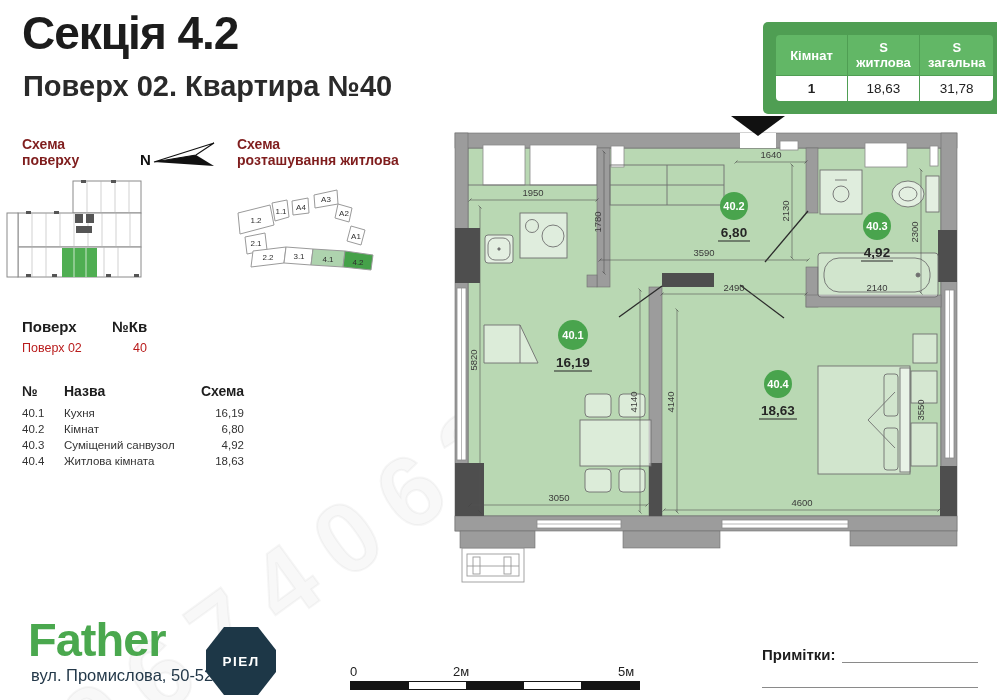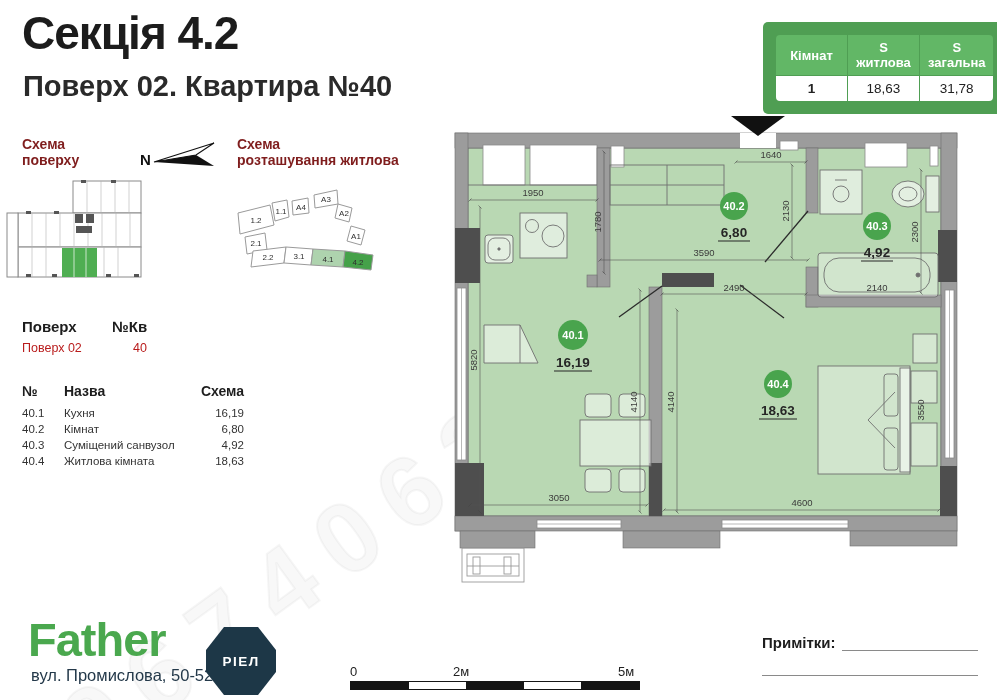--- a/index.html
+++ b/index.html
@@ -31,21 +31,21 @@
   .brand{left:28px;top:612px;font-size:47px;font-weight:800;letter-spacing:-1px;color:#4aa84e;}
   .address{left:31px;top:666px;font-size:16.5px;color:#24394a;}
   .scalewrap{left:350px;top:664px;width:292px;height:30px;}
   .scalelbl{position:absolute;top:0;font-size:13px;color:#222;}
   .scalebar{position:absolute;left:0;top:17px;width:288px;height:7px;border:1px solid #151515;display:flex;}
   .scalebar div{height:100%;}
   .seg-b{background:#151515;width:57.6px;}
   .seg-w{background:#ffffff;width:57.6px;}
   .notes{left:762px;top:634px;width:216px;}
   .notes-head{display:flex;align-items:flex-end;}
-  .notes-label{font-size:15px;font-weight:800;white-space:nowrap;}
+  .notes-label{font-size:15px;font-weight:800;white-space:nowrap;margin-top:12px;}
   .nline{flex:1;border-bottom:1.5px solid #8a8a8a;margin-left:6px;height:14px;}
   .nline2{border-bottom:1.5px solid #8a8a8a;height:24px;}
   
   .watermark{left:40px;top:690px;font-size:100px;font-weight:700;letter-spacing:22px;
              color:rgba(0,0,0,0.028);-webkit-text-stroke:2px rgba(70,70,70,0.05);
              transform:rotate(-36deg);transform-origin:0 0;white-space:nowrap;
              pointer-events:none;user-select:none;}
   
   svg text.dim{font-family:"Liberation Sans",sans-serif;font-size:9.5px;fill:#3a3a3a;}
   svg text.circ-id{font-family:"Liberation Sans",sans-serif;font-size:11px;font-weight:700;fill:#ffffff;}

